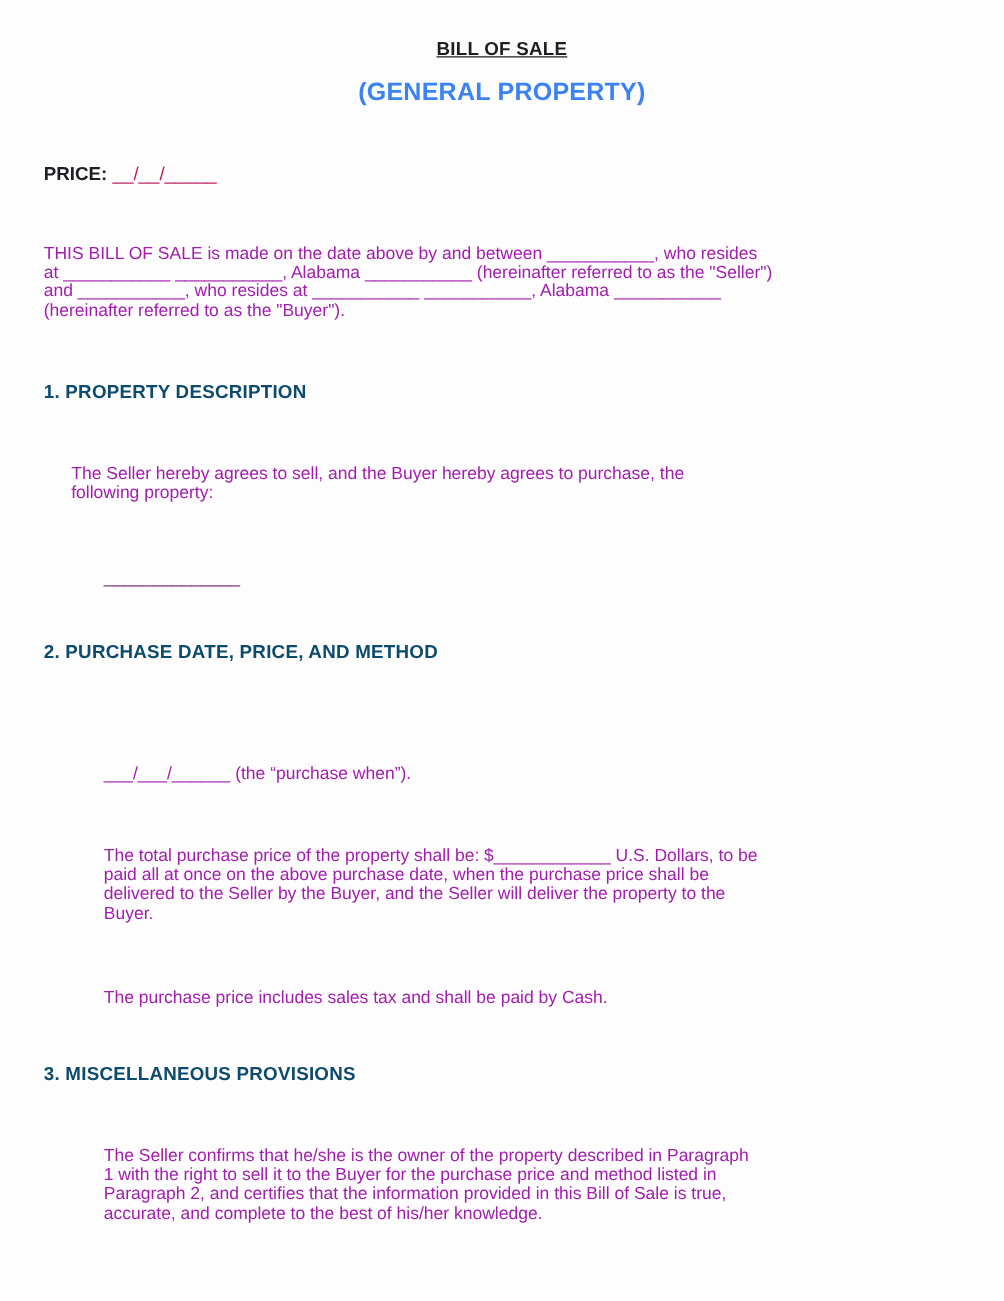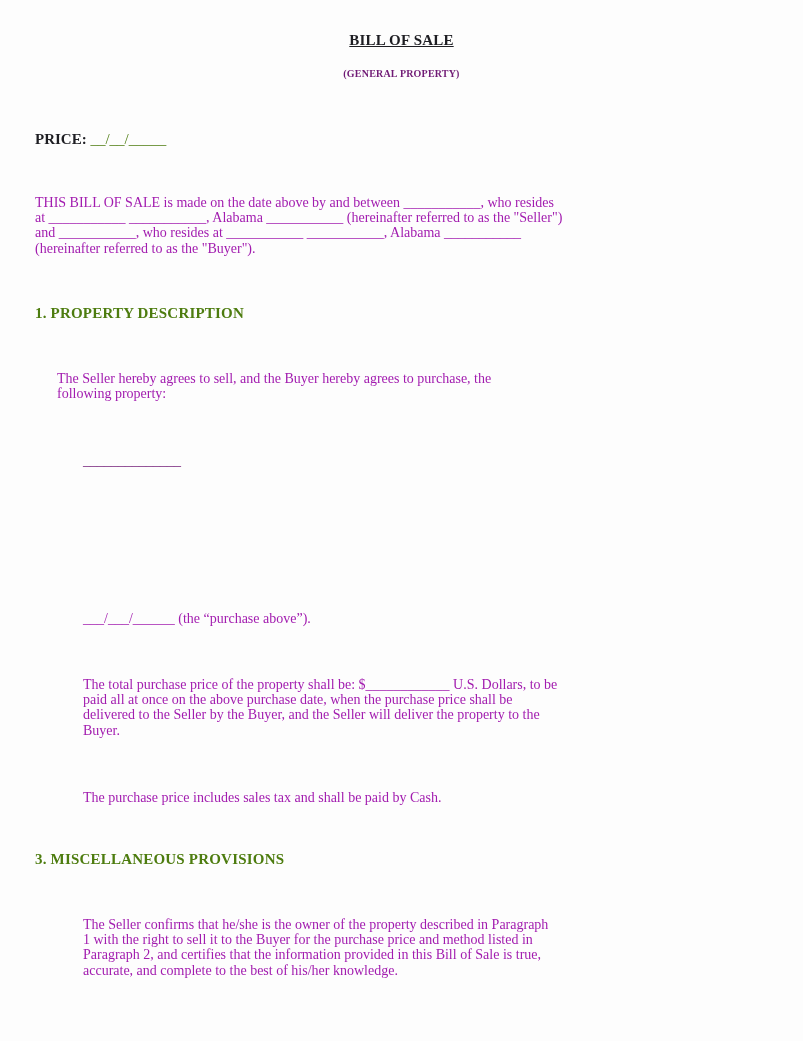--- a/index.html
+++ b/index.html
@@ -5,62 +5,62 @@
   html, body {
     margin: 0;
     padding: 0;
     background: #ffffff;
   }
   #page {
     position: relative;
     width: 803px;
     height: 1041px;
     background: #fdfdfd;
-    font-family: Liberation Serif, serif;
+    font-family: Liberation Sans, sans-serif;
     color: #2b2b30;
     overflow: hidden;
   }
   .abs { position: absolute; }
   .center-line {
     left: 0;
     width: 803px;
     text-align: center;
   }
   .doc-title {
     font-size: 15px;
     font-weight: bold;
     color: #1e1e23;
     text-decoration: underline;
     letter-spacing: 0.2px;
   }
   .doc-subtitle {
-    font-size: 10px;
+    font-size: 20px;
     font-weight: bold;
-    color: #701a75;
+    color: #3b82f6;
     letter-spacing: 0.2px;
   }
   .date-line {
     font-size: 15px;
     font-weight: bold;
     color: #1e1e23;
   }
   .date-line .blank {
     font-weight: normal;
-    color: #4d7c0f;
+    color: #be185d;
   }
   .para {
     font-size: 14px;
     line-height: 15.2px;
     white-space: pre-line;
     color: #a21caf;
   }
   .heading {
     font-size: 15px;
     font-weight: bold;
-    color: #4d7c0f;
+    color: #0c4a6e;
     letter-spacing: 0.2px;
     white-space: nowrap;
   }
   .blank-line {
     font-size: 14px;
     color: #701a75;
     white-space: nowrap;
   }
   .footer {
     font-size: 11px;
@@ -92,23 +92,24 @@
 and ___________, who resides at ___________ ___________, Alabama ___________
 (hereinafter referred to as the "Buyer").</div>
 
   <div class="abs heading" style="top:305px; left:35px;">1. PROPERTY DESCRIPTION</div>
 
   <div class="abs para" style="top:371px; left:57px; width:710px;">The Seller hereby agrees to sell, and the Buyer hereby agrees to purchase, the
 following property:</div>
 
   <div class="abs blank-line" style="top:453px; left:83px;">______________</div>
 
+  <div class="abs heading" style="top:513px; left:35px;">2. PURCHASE DATE, PRICE, AND METHOD</div>
 
 
-  <div class="abs para" style="top:611px; left:83px; width:700px;">___/___/______ (the “purchase above”).</div>
+  <div class="abs para" style="top:611px; left:83px; width:700px;">___/___/______ (the “purchase when”).</div>
 
   <div class="abs para" style="top:677px; left:83px; width:680px;">The total purchase price of the property shall be: $____________ U.S. Dollars, to be
 paid all at once on the above purchase date, when the purchase price shall be
 delivered to the Seller by the Buyer, and the Seller will deliver the property to the
 Buyer.</div>
 
   <div class="abs para" style="top:790px; left:83px; width:700px;">The purchase price includes sales tax and shall be paid by Cash.</div>
 
   <div class="abs heading" style="top:851px; left:35px;">3. MISCELLANEOUS PROVISIONS</div>
 

